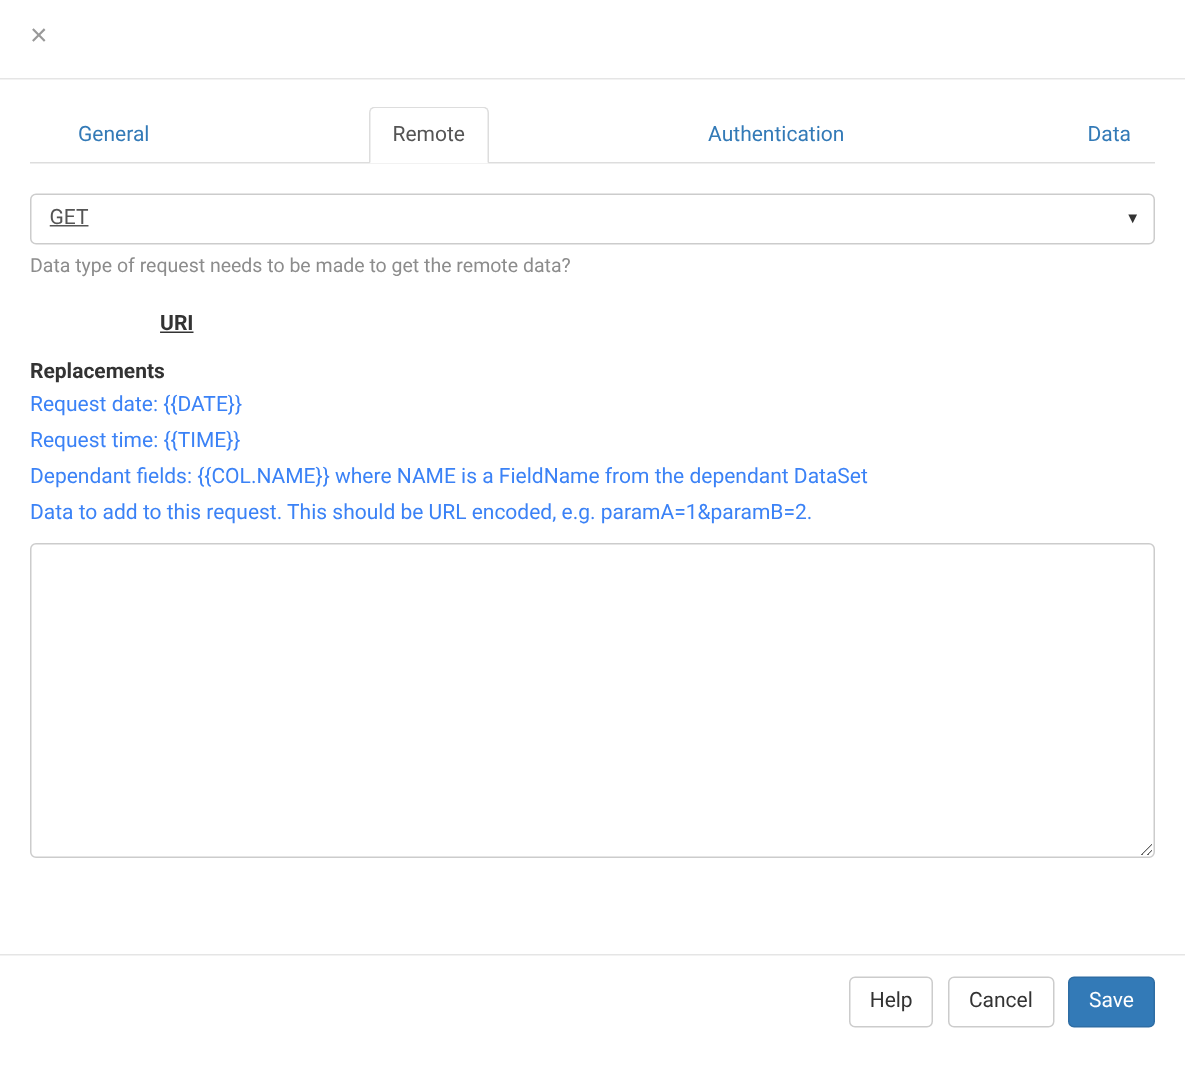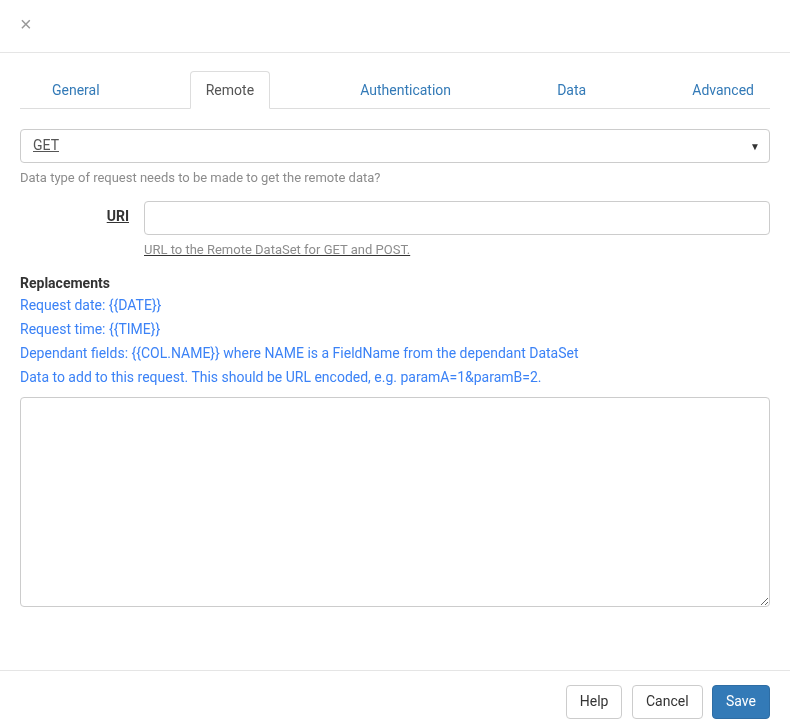--- a/index.html
+++ b/index.html
@@ -194,46 +194,39 @@
           <a>General</a>
         </li>
       <li class="active">
           <a>Remote</a>
         </li>
       <li>
           <a>Authentication</a>
         </li>
       <li>
           <a>Data</a>
-        </li>
-      <li>
-          <a>Advanced</a>
         </li>
     </ul>
 
     <div class="form-section">
 
       <div class="form-group">
         <div class="form-control-wrap">
           <div class="select-wrap">
             <select class="form-control">
               <option>GET</option>
             </select>
             <span class="select-caret">▼</span>
           </div>
           <div class="help-text">Data type of request needs to be made to get the remote data?</div>
         </div>
       </div>
 
       <div class="form-group" style="text-decoration:underline;">
         <label class="form-label">URI</label>
-        <div class="form-control-wrap">
-          <input type="text" class="form-control" value="" style="">
-          <div class="help-text">URL to the Remote DataSet for GET and POST.</div>
-        </div>
       </div>
 
       <div class="replacements-section">
         <p class="replacements-title">Replacements</p>
         <p class="replacements-line">Request date: {{DATE}}</p>
         <p class="replacements-line">Request time: {{TIME}}</p>
         <p class="replacements-line">Dependant fields: {{COL.NAME}} where NAME is a FieldName from the dependant DataSet</p>
         <p class="replacements-line">Data to add to this request. This should be URL encoded, e.g. paramA=1&amp;paramB=2.</p>
         <textarea class="textarea-box" value="" style=""></textarea>
       </div>

